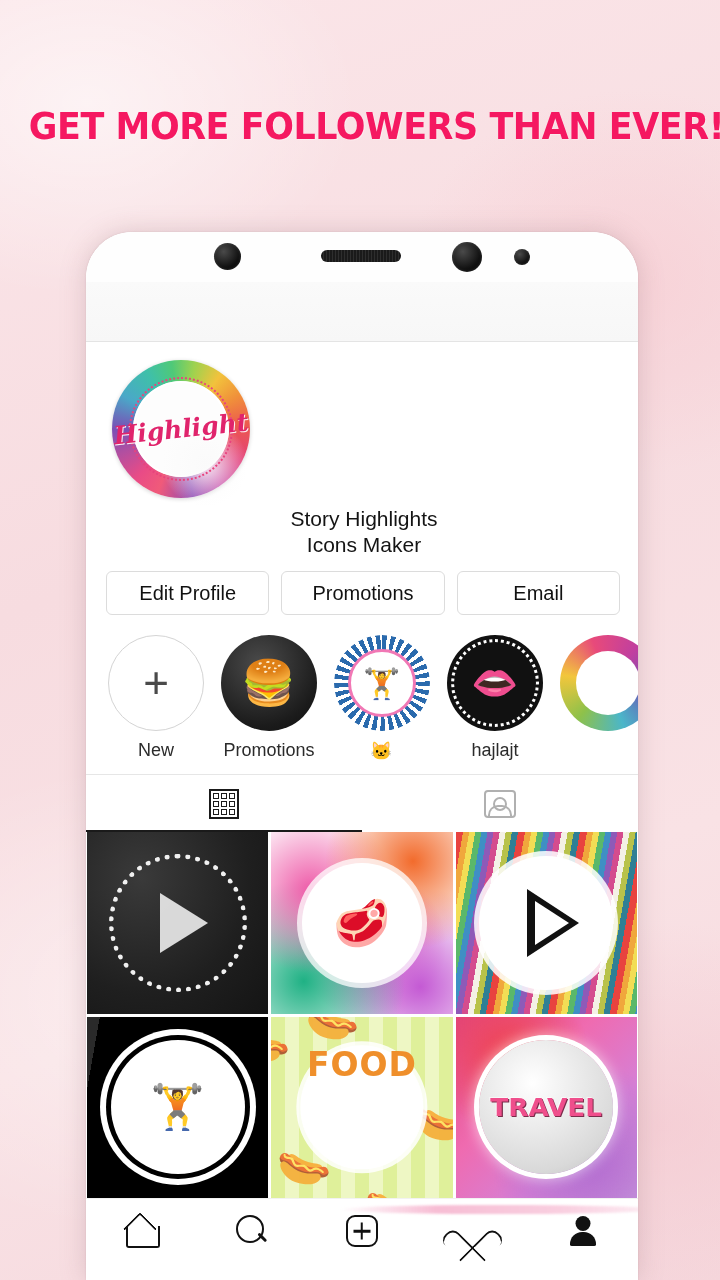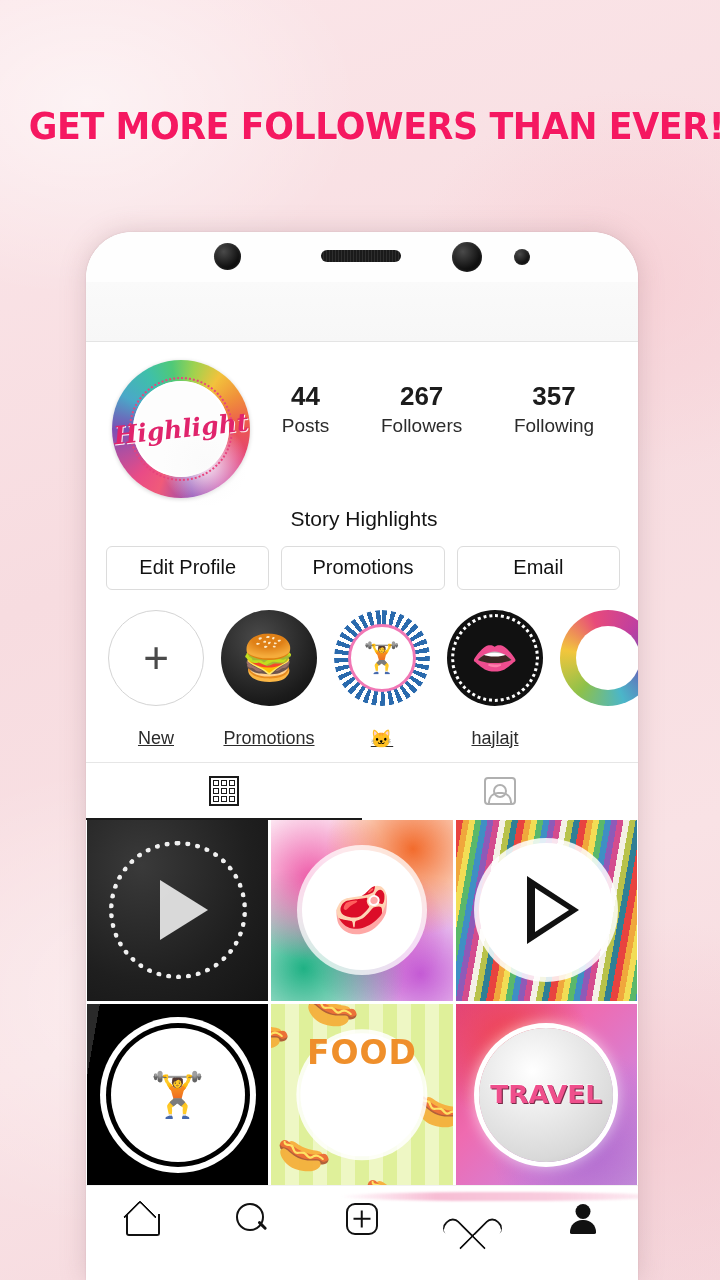--- a/index.html
+++ b/index.html
@@ -221,27 +221,26 @@
   }
   .hl { width: 96px; flex: 0 0 96px; text-align: center; }
   .hl-circle {
     width: 96px; height: 96px;
     border-radius: 50%;
     position: relative;
     overflow: hidden;
     margin: 0 auto;
   }
   .hl-label {
-    margin-top: 22px;
+    margin-top: 9px;
     font-size: 18px;
     color: #2b2b2b;
     white-space: nowrap;
     overflow: hidden;
     text-overflow: ellipsis;
-    text-decoration: underline;
   }
   .hl-new {
     border: 1px solid #d4d4d4;
     background: #fff;
     display: flex; align-items: center; justify-content: center;
   }
   .plus-sign {
     font-size: 44px; color: #4a4a4a; line-height: 1; font-weight: 300;
   }
   .hl-burger {
@@ -623,38 +622,25 @@
     <div class="ig">
 
       <div class="profile-head">
         <div class="avatar-wrap">
           <div class="avatar-shadow"></div>
           <div class="avatar">
             <div class="avatar-dots"></div>
             <div class="avatar-text">Highlight</div>
           </div>
         </div>
-        <div class="stats">
-          <div class="stat">
-            <div class="stat-num">44</div>
-            <div class="stat-label">Posts</div>
-          </div>
-          <div class="stat">
-            <div class="stat-num">267</div>
-            <div class="stat-label">Followers</div>
-          </div>
-          <div class="stat">
-            <div class="stat-num">357</div>
-            <div class="stat-label">Following</div>
-          </div>
-        </div>
       </div>
 
       <div class="bio">
         <div>Story Highlights</div>
+        <div>Icons Maker</div>
       </div>
 
       <div class="action-row">
         <div class="action-btn">Edit Profile</div>
         <div class="action-btn">Promotions</div>
         <div class="action-btn">Email</div>
       </div>
 
       <div class="highlights">
         <div class="hl">

